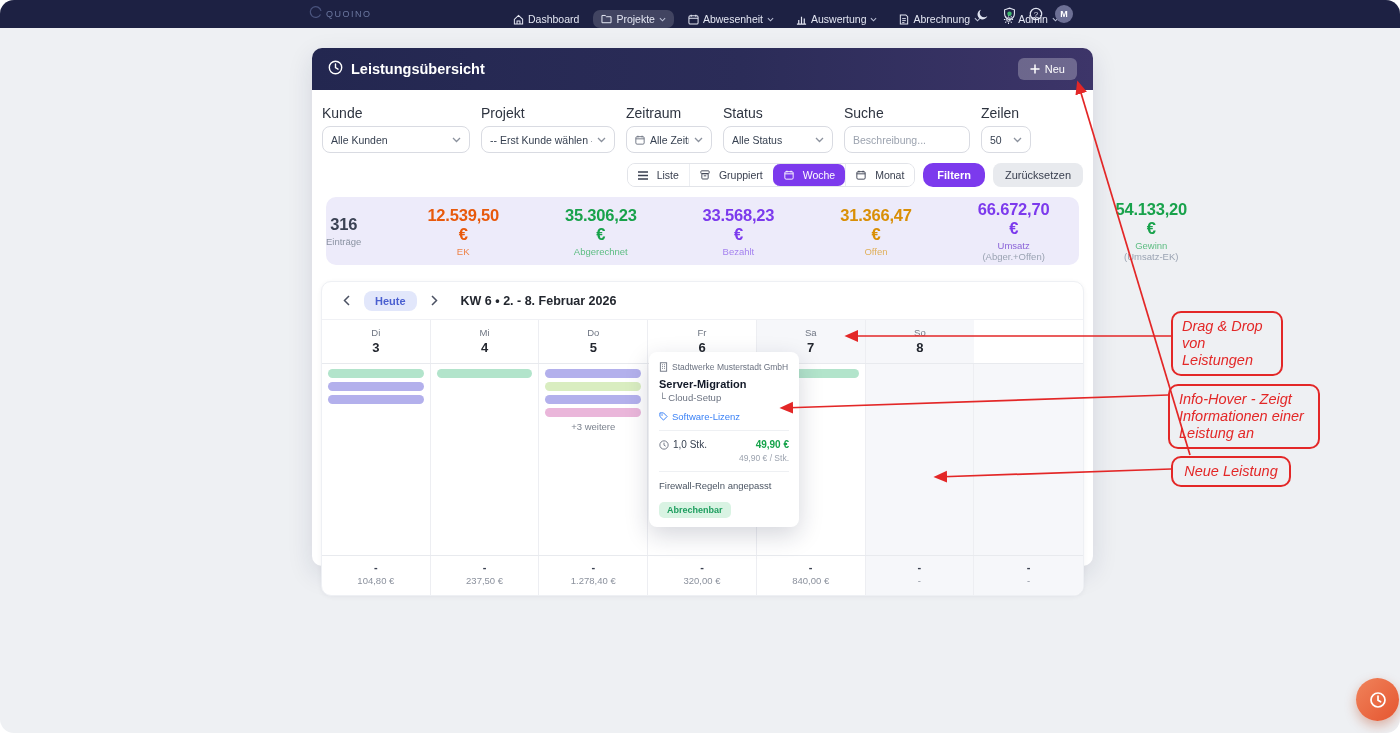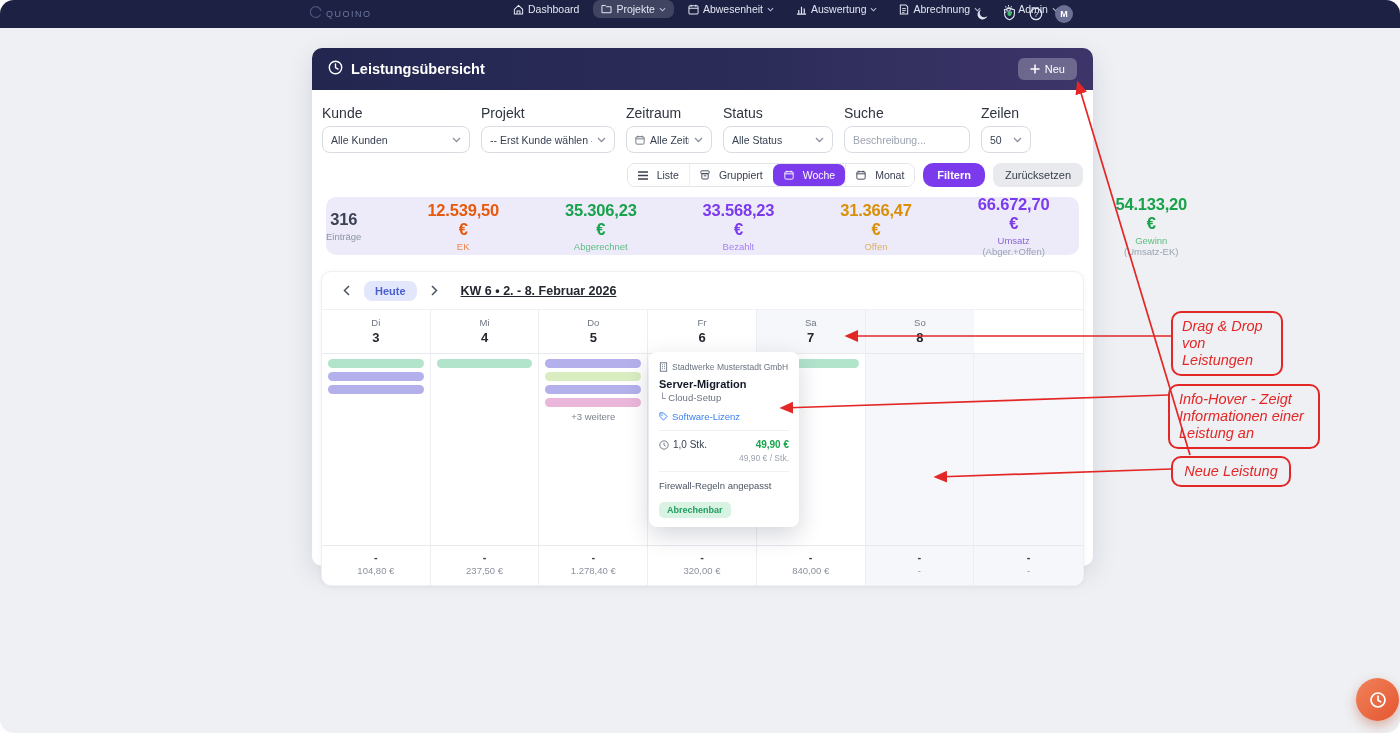--- a/index.html
+++ b/index.html
@@ -5,21 +5,21 @@
   * { margin:0; padding:0; box-sizing:border-box; }
   html,body { background:#ffffff; }
   body { font-family:"Liberation Sans", sans-serif; }
   .screen { position:relative; width:1400px; height:733px; background:#eef0f3;
             border-radius:14px; overflow:hidden; }
 
   
   .navbar { position:absolute; top:0; left:0; width:100%; height:28px; background:#1d2143; }
   .nav-logo { position:absolute; left:308px; top:5px; display:flex; align-items:center; gap:3px; }
   .nav-logo span { color:#93a3cf; opacity:.65; font-size:9px; letter-spacing:1.5px; text-transform:uppercase; }
-  .nav-menu { position:absolute; left:505px; top:0; height:28px; display:flex; align-items:flex-start; gap:6px; }
+  .nav-menu { position:absolute; left:505px; top:0; height:28px; display:flex; align-items:flex-end; gap:6px; }
   .nav-item { display:flex; align-items:center; gap:4px; color:#e3e6f2; font-size:10.5px;
               padding:3px 8px; border-radius:7px; cursor:pointer; white-space:nowrap; }
   .nav-item.active { background:rgba(255,255,255,.16); }
   .nav-item svg { display:block; }
   .nav-right { position:absolute; left:974px; top:0; height:28px; display:flex; align-items:center; gap:11px; }
   .nav-ic { display:flex; align-items:center; justify-content:center; width:16px; height:16px; cursor:pointer; }
   .avatar { width:18px; height:18px; border-radius:50%; background:#6d7095; color:#fff; font-size:9px;
             font-weight:bold; display:flex; align-items:center; justify-content:center; cursor:pointer; }
 
   
@@ -47,37 +47,37 @@
   .seg { display:flex; align-items:center; gap:9px; font-size:10.5px; color:#3a4050; padding:5px 10px;
          cursor:pointer; border-left:1px solid #eceef2; background:#fff; }
   .seg:first-child { border-left:none; }
   .seg.active { background:#7c3aed; color:#fff; border-radius:7px; border-left-color:#7c3aed; }
   .btn-filtern { background:#7c3aed; color:#fff; border:none; border-radius:10px; font-size:11px;
                  font-weight:bold; padding:6px 14px; cursor:pointer; }
   .btn-reset { background:#e8eaee; color:#3a4050; border:none; border-radius:8px; font-size:11px;
                padding:6px 12px; cursor:pointer; }
 
   
-  .stats { margin:10px 14px 0 14px; height:58px; background:#edebfa; border-radius:10px;
+  .stats { margin:10px 14px 0 14px; height:68px; background:#edebfa; border-radius:10px;
            display:flex; align-items:center;gap:33px; }
   .stat { flex:1; text-align:center; }
   .stat .v { font-size:16.5px; font-weight:bold; letter-spacing:-.2px; }
   .stat .l { font-size:9.5px; margin-top:2px; }
   .stat .l .sub { color:#9aa3b2; }
   .stat-div { width:1px; height:34px; background:#d9d5ef; }
 
   
   .calendar { margin:16px 9px 0 9px; border:1px solid #eef0f4; border-radius:10px; background:#fff;
               box-shadow:0 1px 5px rgba(20,25,60,.05); overflow:hidden; }
   .week-nav { height:38px; display:flex; align-items:center; gap:8px; padding:0 14px; border-bottom:1px solid #f0f1f5; }
   .wn-chev { width:20px; height:20px; display:flex; align-items:center; justify-content:center;
              cursor:pointer; color:#4b5263; }
   .btn-heute { background:#e2e7fb; color:#4a5fd0; font-size:11px; font-weight:bold; border:none;
                border-radius:8px; padding:4px 11px; cursor:pointer; }
-  .wn-title { font-size:12.5px; font-weight:bold; color:#23272f; margin-left:8px;text-decoration:underline; }
+  .wn-title { font-size:12.5px; font-weight:bold; color:#23272f; margin-left:8px; }
   .grid-row { display:grid; grid-template-columns:repeat(7,1fr); }
   .cell { border-right:1px solid #edeef2; }
   .cell:last-child { border-right:none; }
   .cell.weekend { background:#f6f7fa; }
   .head-cell { text-align:center; padding:7px 0 8px; }
   .head-cell .dname { font-size:9.5px; color:#6f7683; }
   .head-cell .dnum { font-size:13px; font-weight:bold; color:#23272f; margin-top:2px; }
   .row-head { border-bottom:1px solid #e8eaee; }
   .body-cell { height:191px; padding:5px 6px; }
   .bar { height:9px; border-radius:5px; margin-bottom:4px; cursor:grab; }

